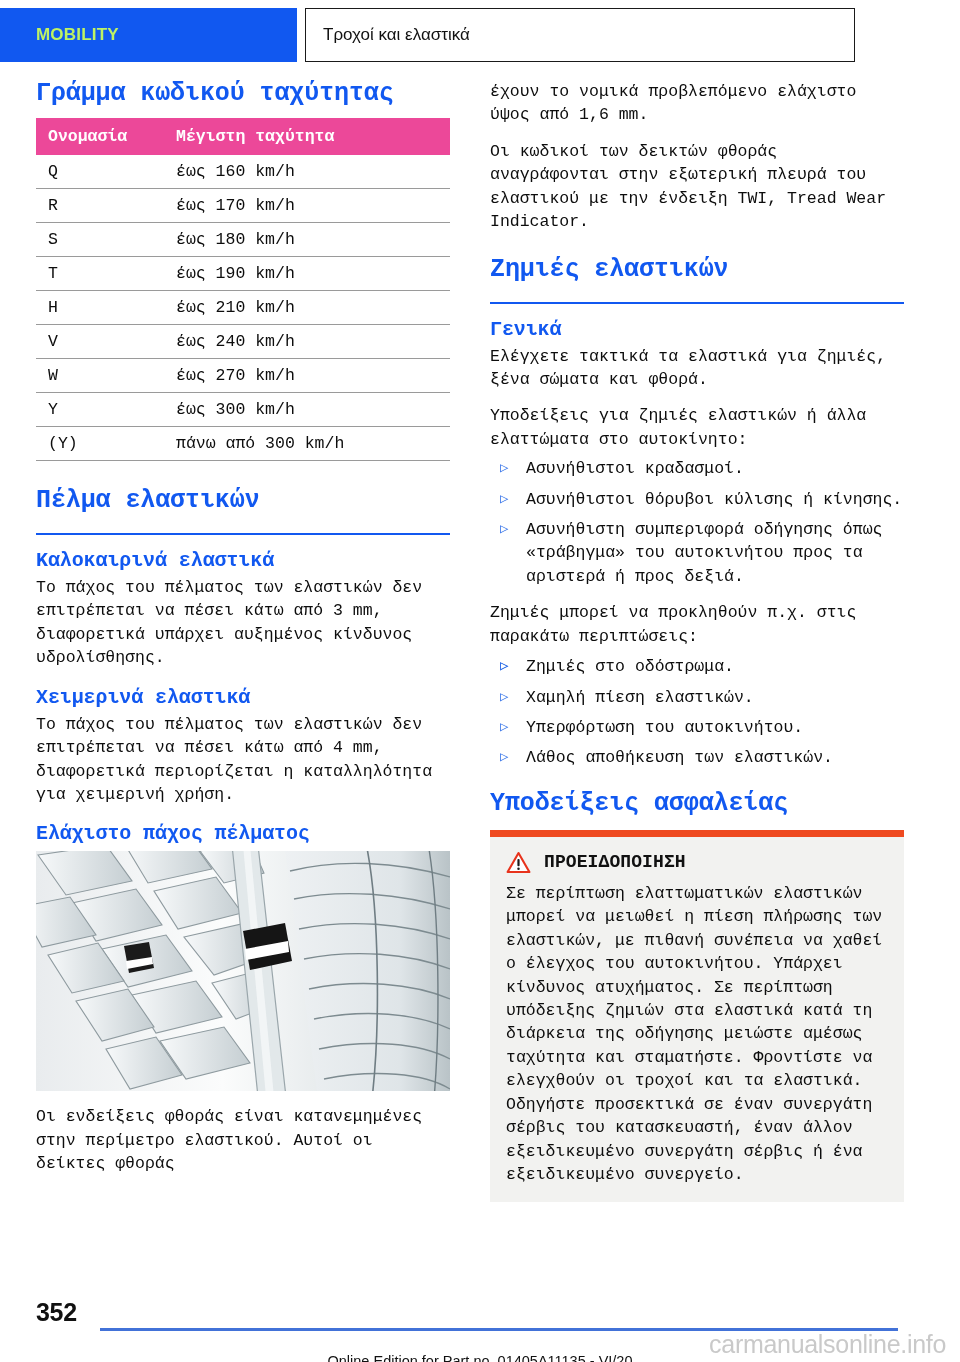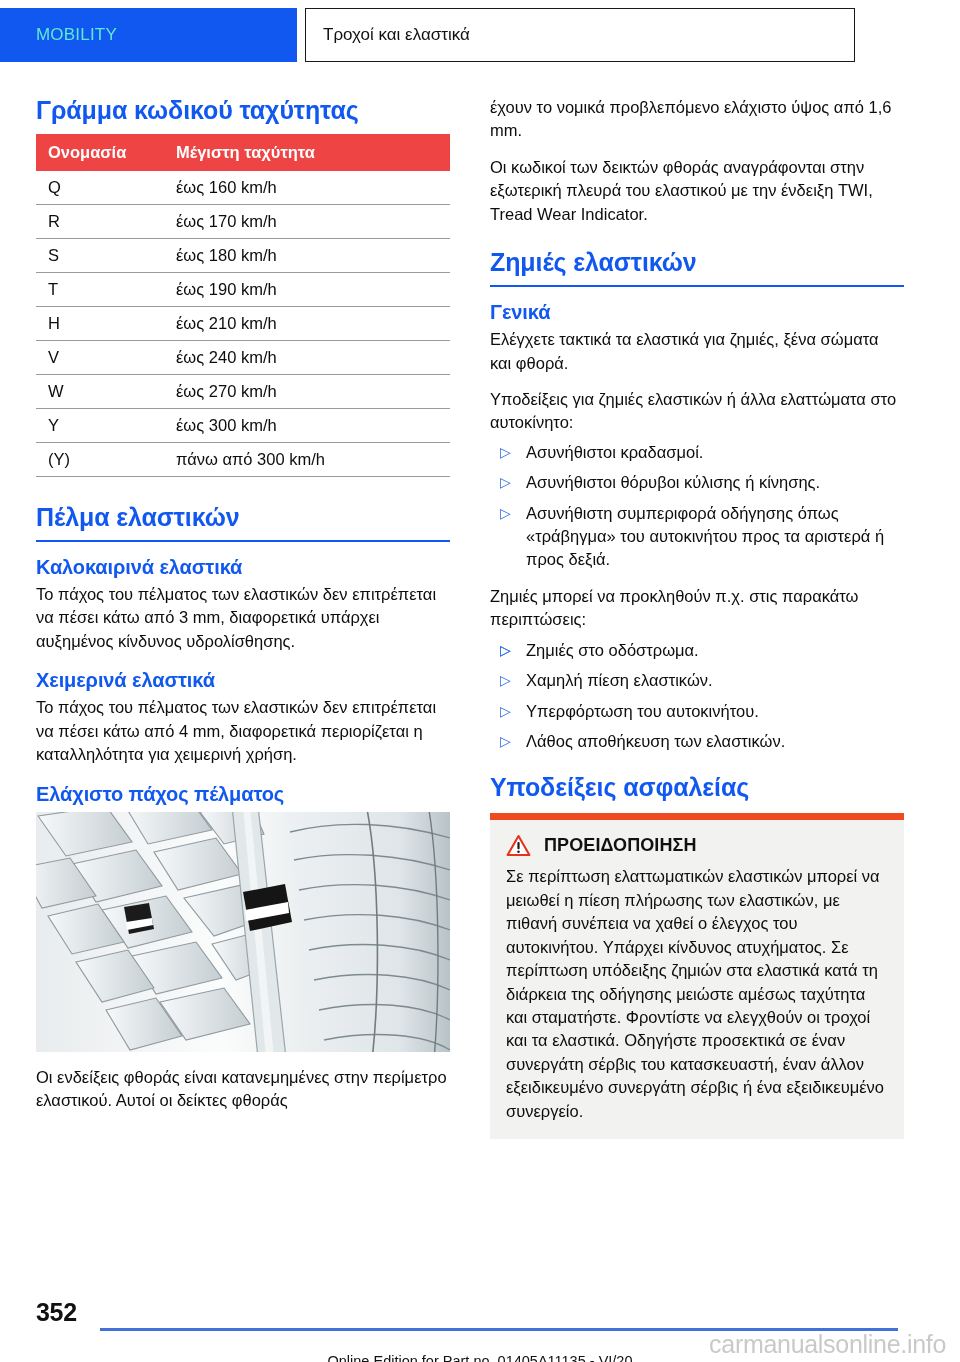--- a/index.html
+++ b/index.html
@@ -32,23 +32,23 @@
     position: absolute;
     left: 0;
     top: 0;
     width: 297px;
     height: 54px;
     background: #1158f0;
     display: flex;
     align-items: center;
   }
   .header-brand-label {
-    color: #5eead4;
+    color: #bef264;
     font-size: 17px;
-    font-weight: normal;
+    font-weight: bold;
     letter-spacing: 0.2px;
     margin-left: 36px;
   }
   .header-title-box {
     position: absolute;
     left: 305px;
     top: 0;
     width: 550px;
     height: 54px;
     border: 1px solid #1a1a1a;
@@ -59,33 +59,34 @@
   }
   .header-title-text {
     font-size: 17px;
     margin-left: 17px;
     color: #111111;
   }
 
   
   .col {
     position: absolute;
-    top: 96px;
+    top: 80px;
     width: 414px;
+    font-family: Liberation Mono, monospace;
   }
   .col-left  { left: 36px; }
   .col-right { left: 490px; }
 
   h1.section {
     color: #1158f0;
     font-size: 25px;
     font-weight: bold;
     line-height: 1.12;
     letter-spacing: -0.1px;
-    padding-bottom: 9px;
+    padding-bottom: 18px;
     border-bottom: 2px solid #1158f0;
     margin-bottom: 14px;
   }
   h1.section.nounderline {
     border-bottom: none;
     padding-bottom: 0;
     margin-bottom: 10px;
   }
 
   h2.sub {
@@ -108,21 +109,21 @@
   p.body.tight { margin-bottom: 6px; }
   p.body:last-child { margin-bottom: 0; }
 
   
   table.spec {
     width: 414px;
     border-collapse: collapse;
     margin-bottom: 6px;
   }
   table.spec thead th {
-    background: #ef4444;
+    background: #ec4899;
     color: #ffffff;
     font-size: 16.5px;
     font-weight: bold;
     text-align: left;
     padding: 9px 0 9px 12px;
   }
   table.spec thead th.c2 { padding-left: 14px; }
   table.spec tbody td {
     font-size: 16.5px;
     padding: 7px 0 7px 12px;

